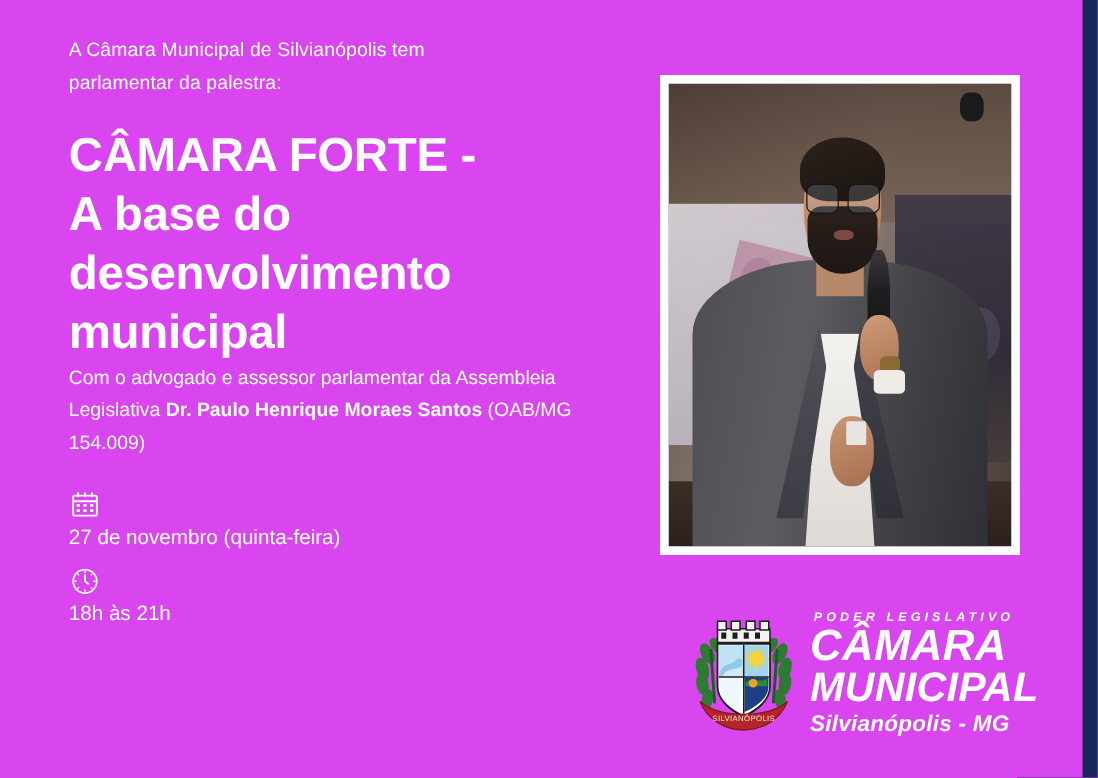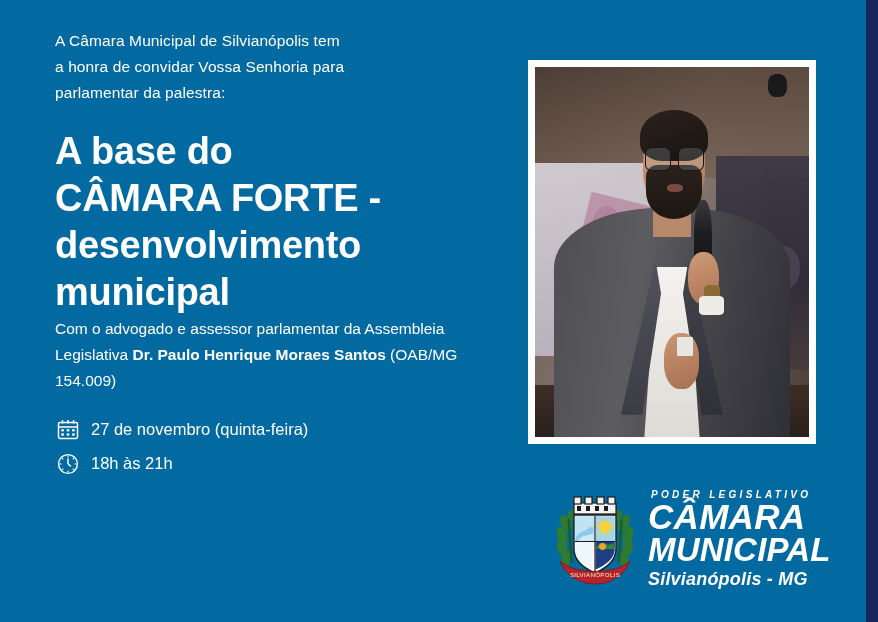--- a/index.html
+++ b/index.html
@@ -5,21 +5,21 @@
   * { margin:0; padding:0; box-sizing:border-box; }
   html,body { width:878px; height:622px; }
   body {
     background:#13244e;
     font-family:"Liberation Sans", sans-serif;
     overflow:hidden;
     position:relative;
   }
   .poster {
     position:absolute; inset:0;
-    background:#0369a1;
+    background:#d946ef;
   }
   .edge-strip {
     position:absolute; top:0; right:0; width:12px; height:622px;
     background:#17295a;
   }
 
   
   .left-col {
     position:absolute;
     left:55px; top:28px; width:450px;
@@ -47,20 +47,21 @@
     max-width:425px;
   }
   .speaker b { font-weight:700; }
 
   
   .info-list { margin-top:22px; }
   .info-row {
     display:flex;
     align-items:flex-start;
     margin-bottom:7px;
+    flex-direction:column;
   }
   .info-ico {
     width:26px; height:26px;
     flex:0 0 26px;
     margin-right:10px;
     margin-top:1px;
   }
   .info-ico svg { display:block; width:26px; height:26px; }
   .info-text {
     font-size:16.5px;
@@ -245,27 +246,26 @@
 <body>
 
 <div class="poster">
 
   <div class="edge-strip"></div>
 
   <div class="left-col">
 
     <div class="intro">
       <div>A Câmara Municipal de Silvianópolis tem</div>
-      <div>a honra de convidar Vossa Senhoria para</div>
       <div>parlamentar da palestra:</div>
     </div>
 
     <div class="headline">
+      <div>CÂMARA FORTE -</div>
       <div>A base do</div>
-      <div>CÂMARA FORTE -</div>
       <div>desenvolvimento</div>
       <div>municipal</div>
     </div>
 
     <div class="speaker"><span>Com o advogado e assessor parlamentar da Assembleia Legislativa </span><b>Dr. Paulo Henrique Moraes Santos</b><span> (OAB/MG 154.009)</span></div>
 
     <div class="info-list">
 
       <div class="info-row">
         <span class="info-ico">

